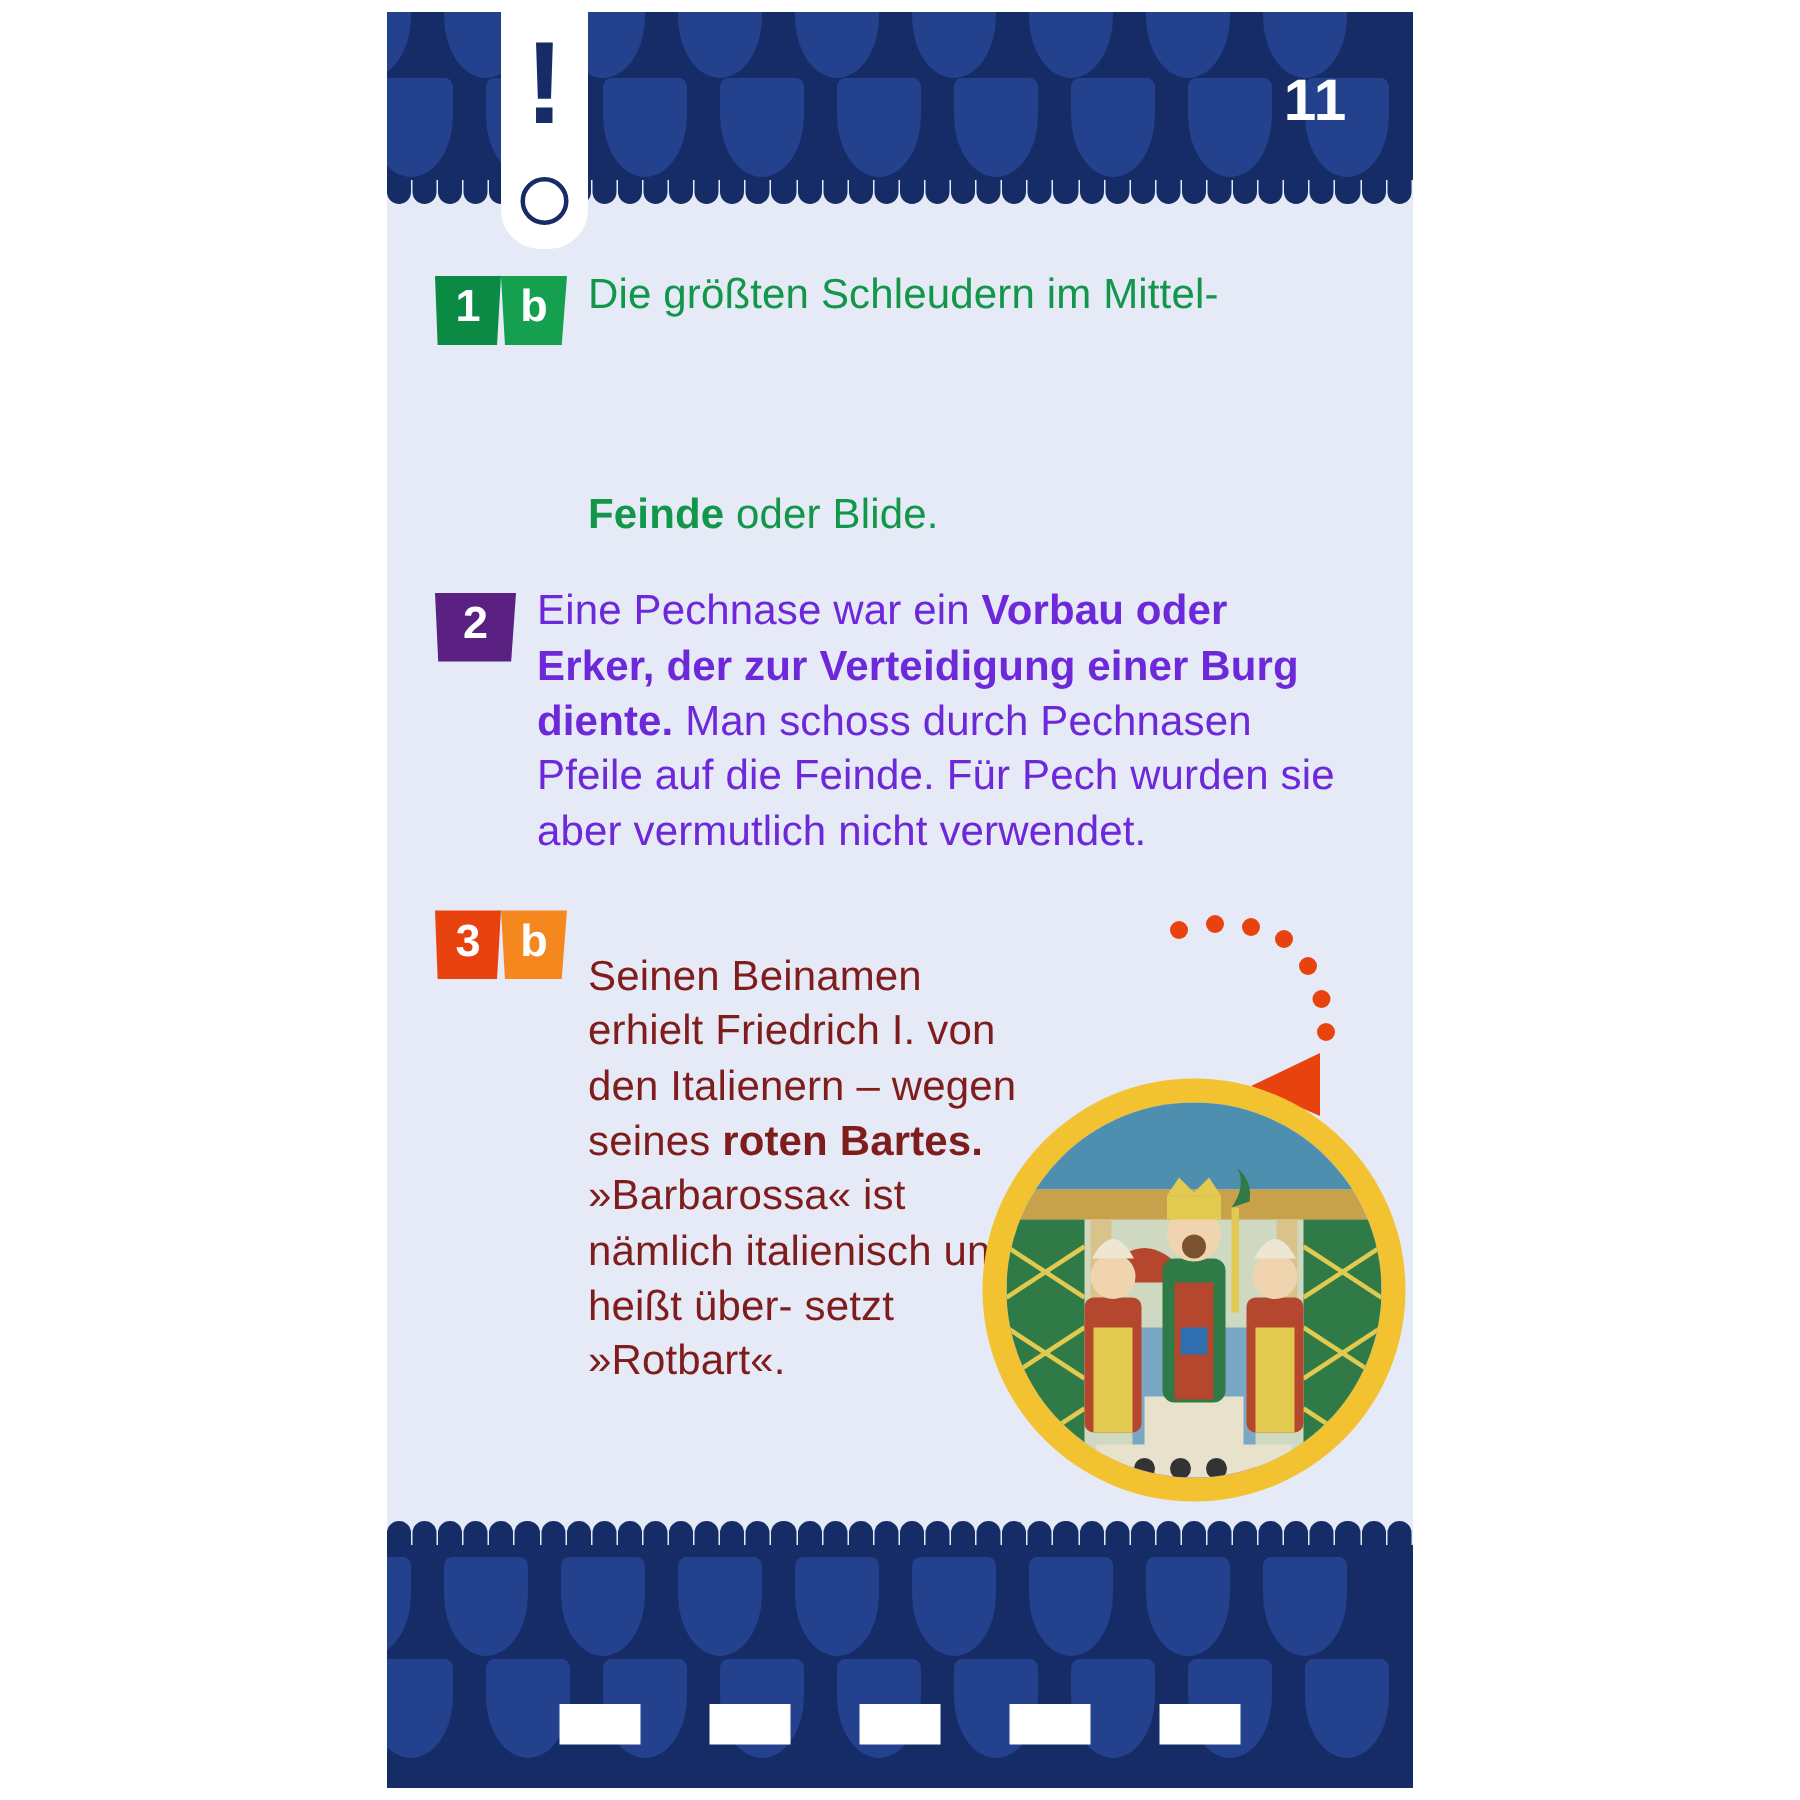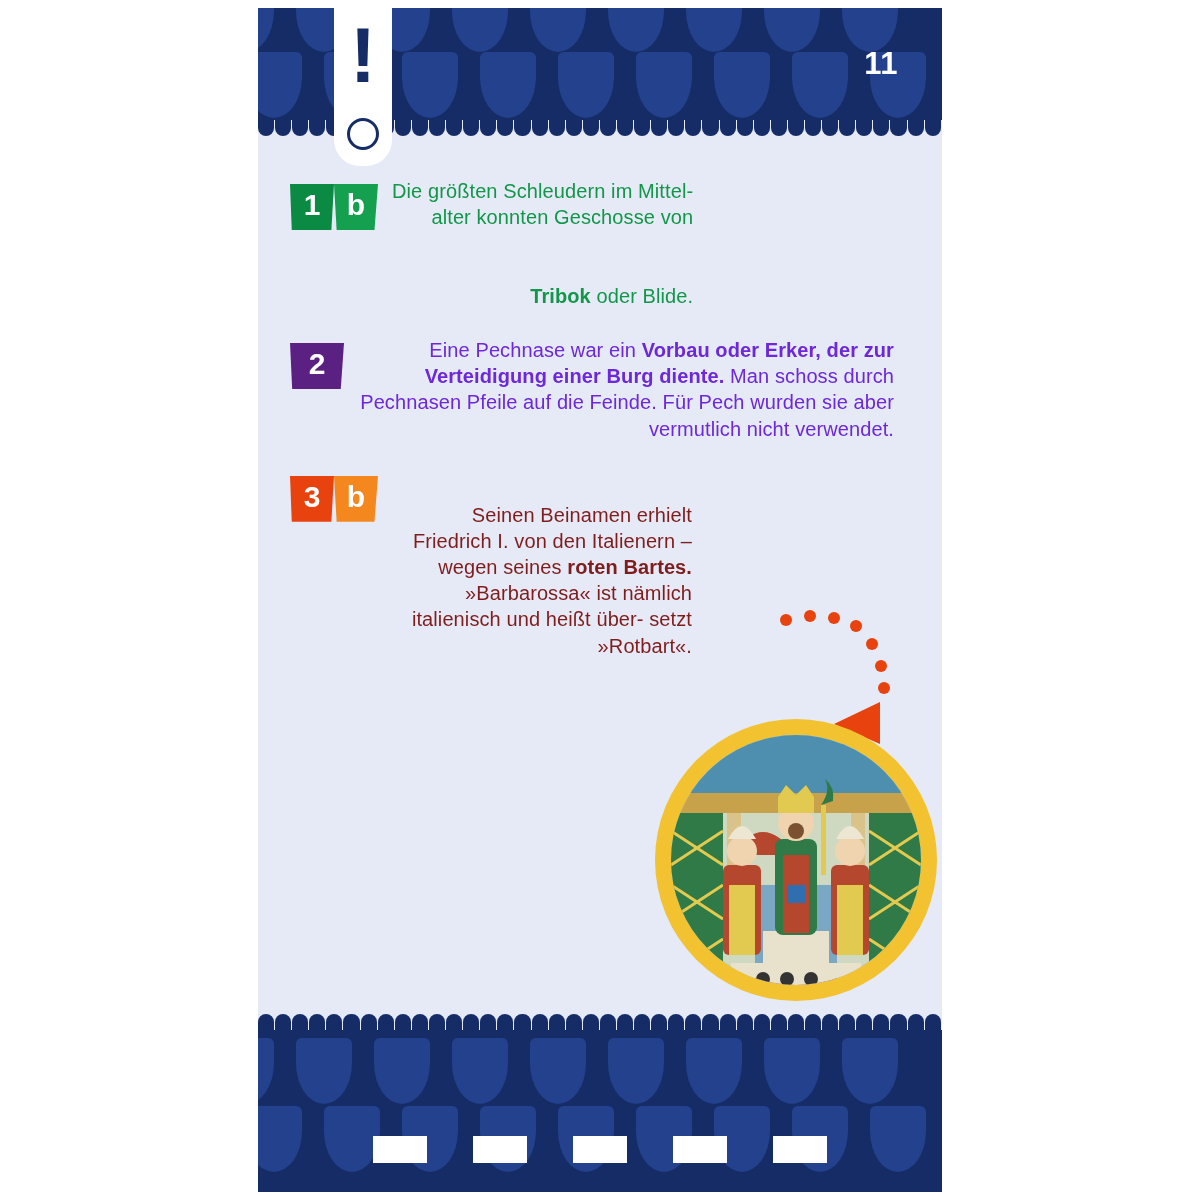--- a/index.html
+++ b/index.html
@@ -83,21 +83,21 @@
   }
   .scallop-top { top: 112px; }
   .scallop-bottom { top: 1006px; }
 
   
   .page-number {
     position: absolute;
     right: 44px;
     top: 38px;
     color: #ffffff;
-    font-size: 31px;
+    font-size: 39px;
     font-weight: 700;
     letter-spacing: 0.5px;
   }
 
   
   .tab {
     position: absolute;
     left: 76px;
     top: -6px;
     width: 58px;
@@ -181,24 +181,23 @@
     
     clip-path: polygon(0 0, 100% 0, 94% 100%, 4% 100%);
   }
   .badge.green { background: #0b8a43; }
   .badge.green2 { background: #14a04f; clip-path: polygon(0 0, 100% 0, 92% 100%, 6% 100%); }
   .badge.purple { background: #5a2183; min-width: 44px; }
   .badge.orange { background: #e8420e; }
   .badge.orange2 { background: #f5871f; clip-path: polygon(0 0, 100% 0, 92% 100%, 6% 100%); }
 
   .text {
-    font-size: 20px;
+    font-size: 28px;
     line-height: 1.31;
     letter-spacing: 0.1px;
-    text-align: right;
   }
   .text b { font-weight: 700; }
 
   .green-text { color: #12974a; }
   .purple-text { color: #6d28d9; }
   .orange-text { color: #7f1d1d; margin-top: 32px; }
 
   
   .pointer {
     position: absolute;
@@ -312,24 +311,24 @@
 
     <div class="content">
 
       <div class="item">
         <div class="badges">
           <span class="badge green">1</span>
           <span class="badge green2">b</span>
         </div>
         <div class="text green-text">
           <span>Die größten Schleudern im Mittel-</span><br>
-          <span>alter konnten Geschosse von</span><br>
           <br>
           <br>
-          <b>Tribok</b><span> oder Blide.</span>
+          <br>
+          <b>Feinde</b><span> oder Blide.</span>
         </div>
       </div>
 
       <div class="item">
         <div class="badges">
           <span class="badge purple">2</span>
         </div>
         <div class="text purple-text">
           <span>Eine Pechnase war ein </span><b>Vorbau oder Erker, der zur Verteidigung einer Burg diente.</b><span> Man schoss durch Pechnasen Pfeile auf die Feinde. Für Pech wurden sie aber vermutlich nicht verwendet.</span>
         </div>

